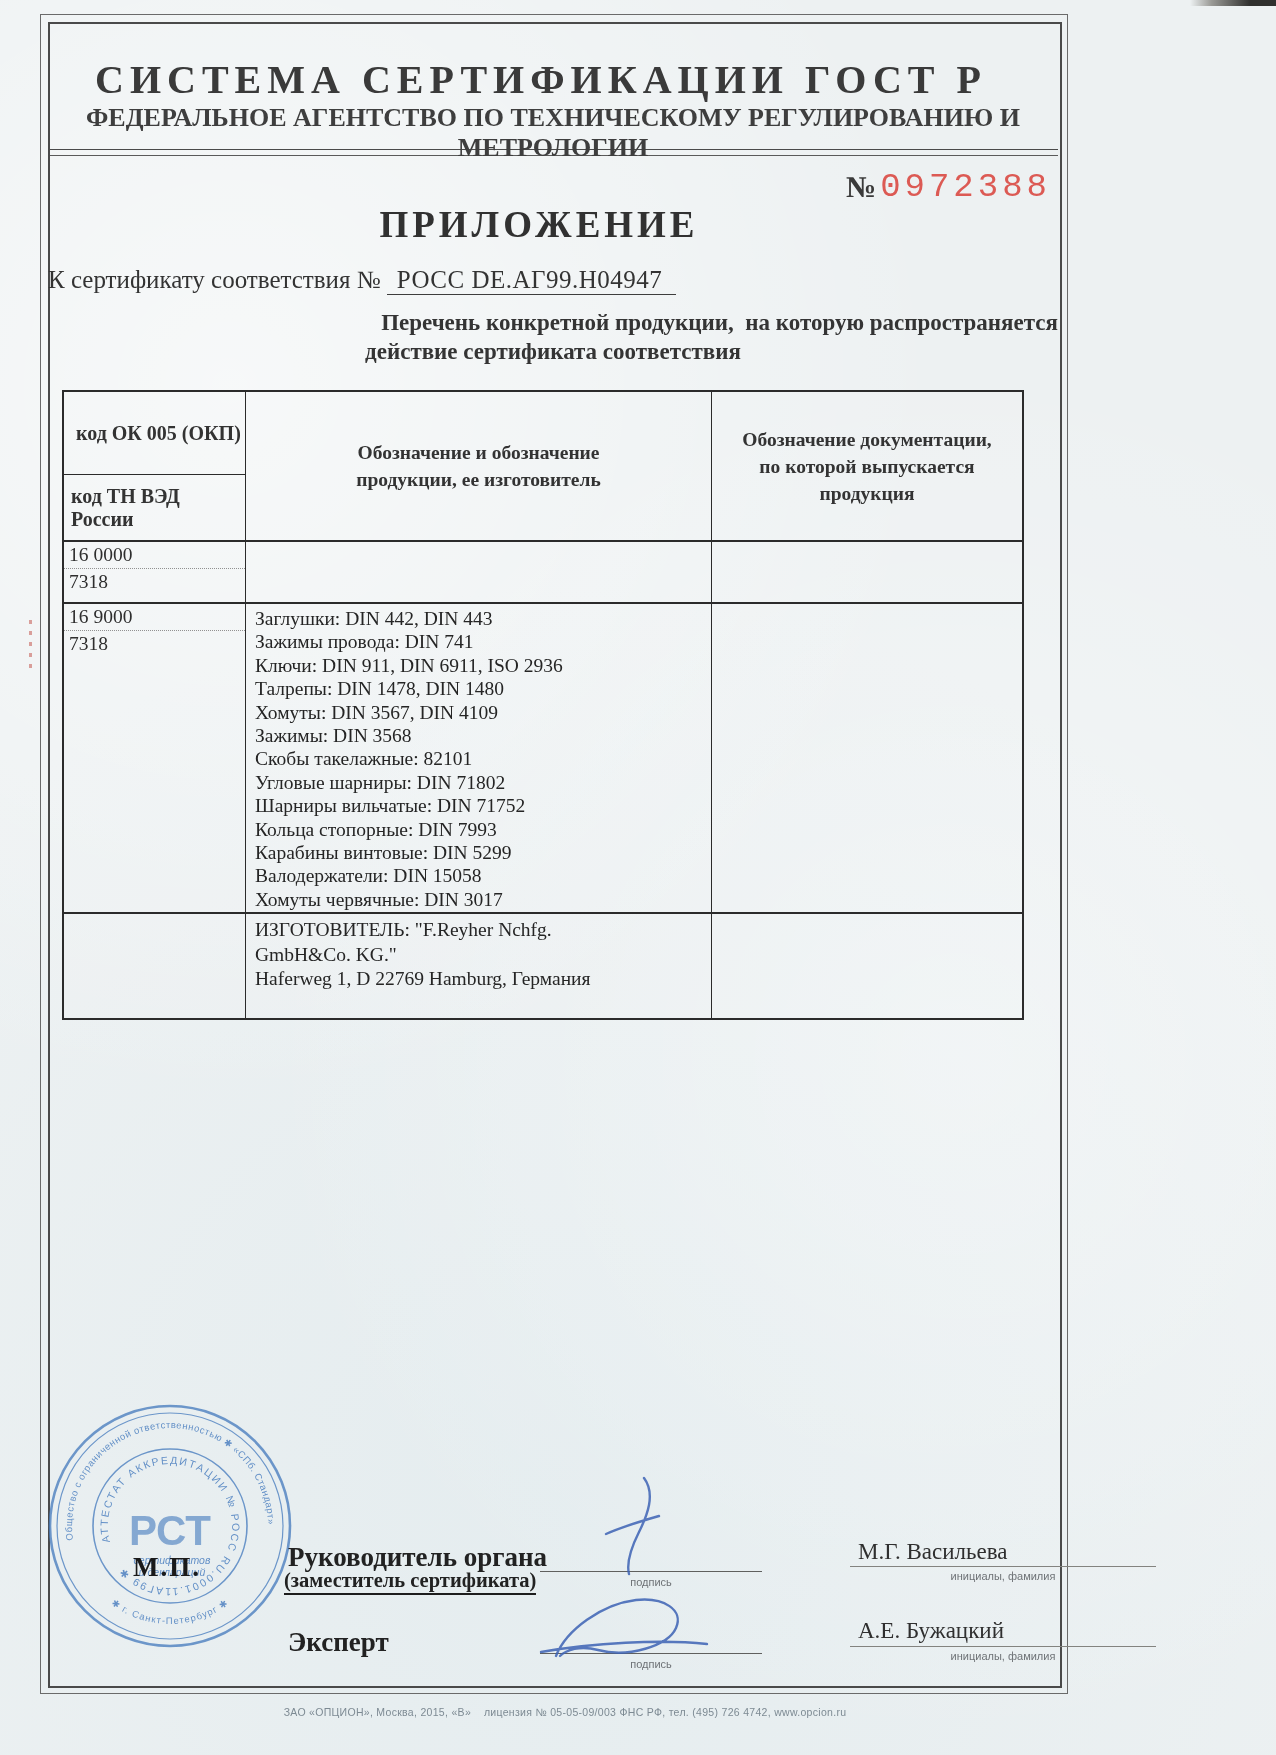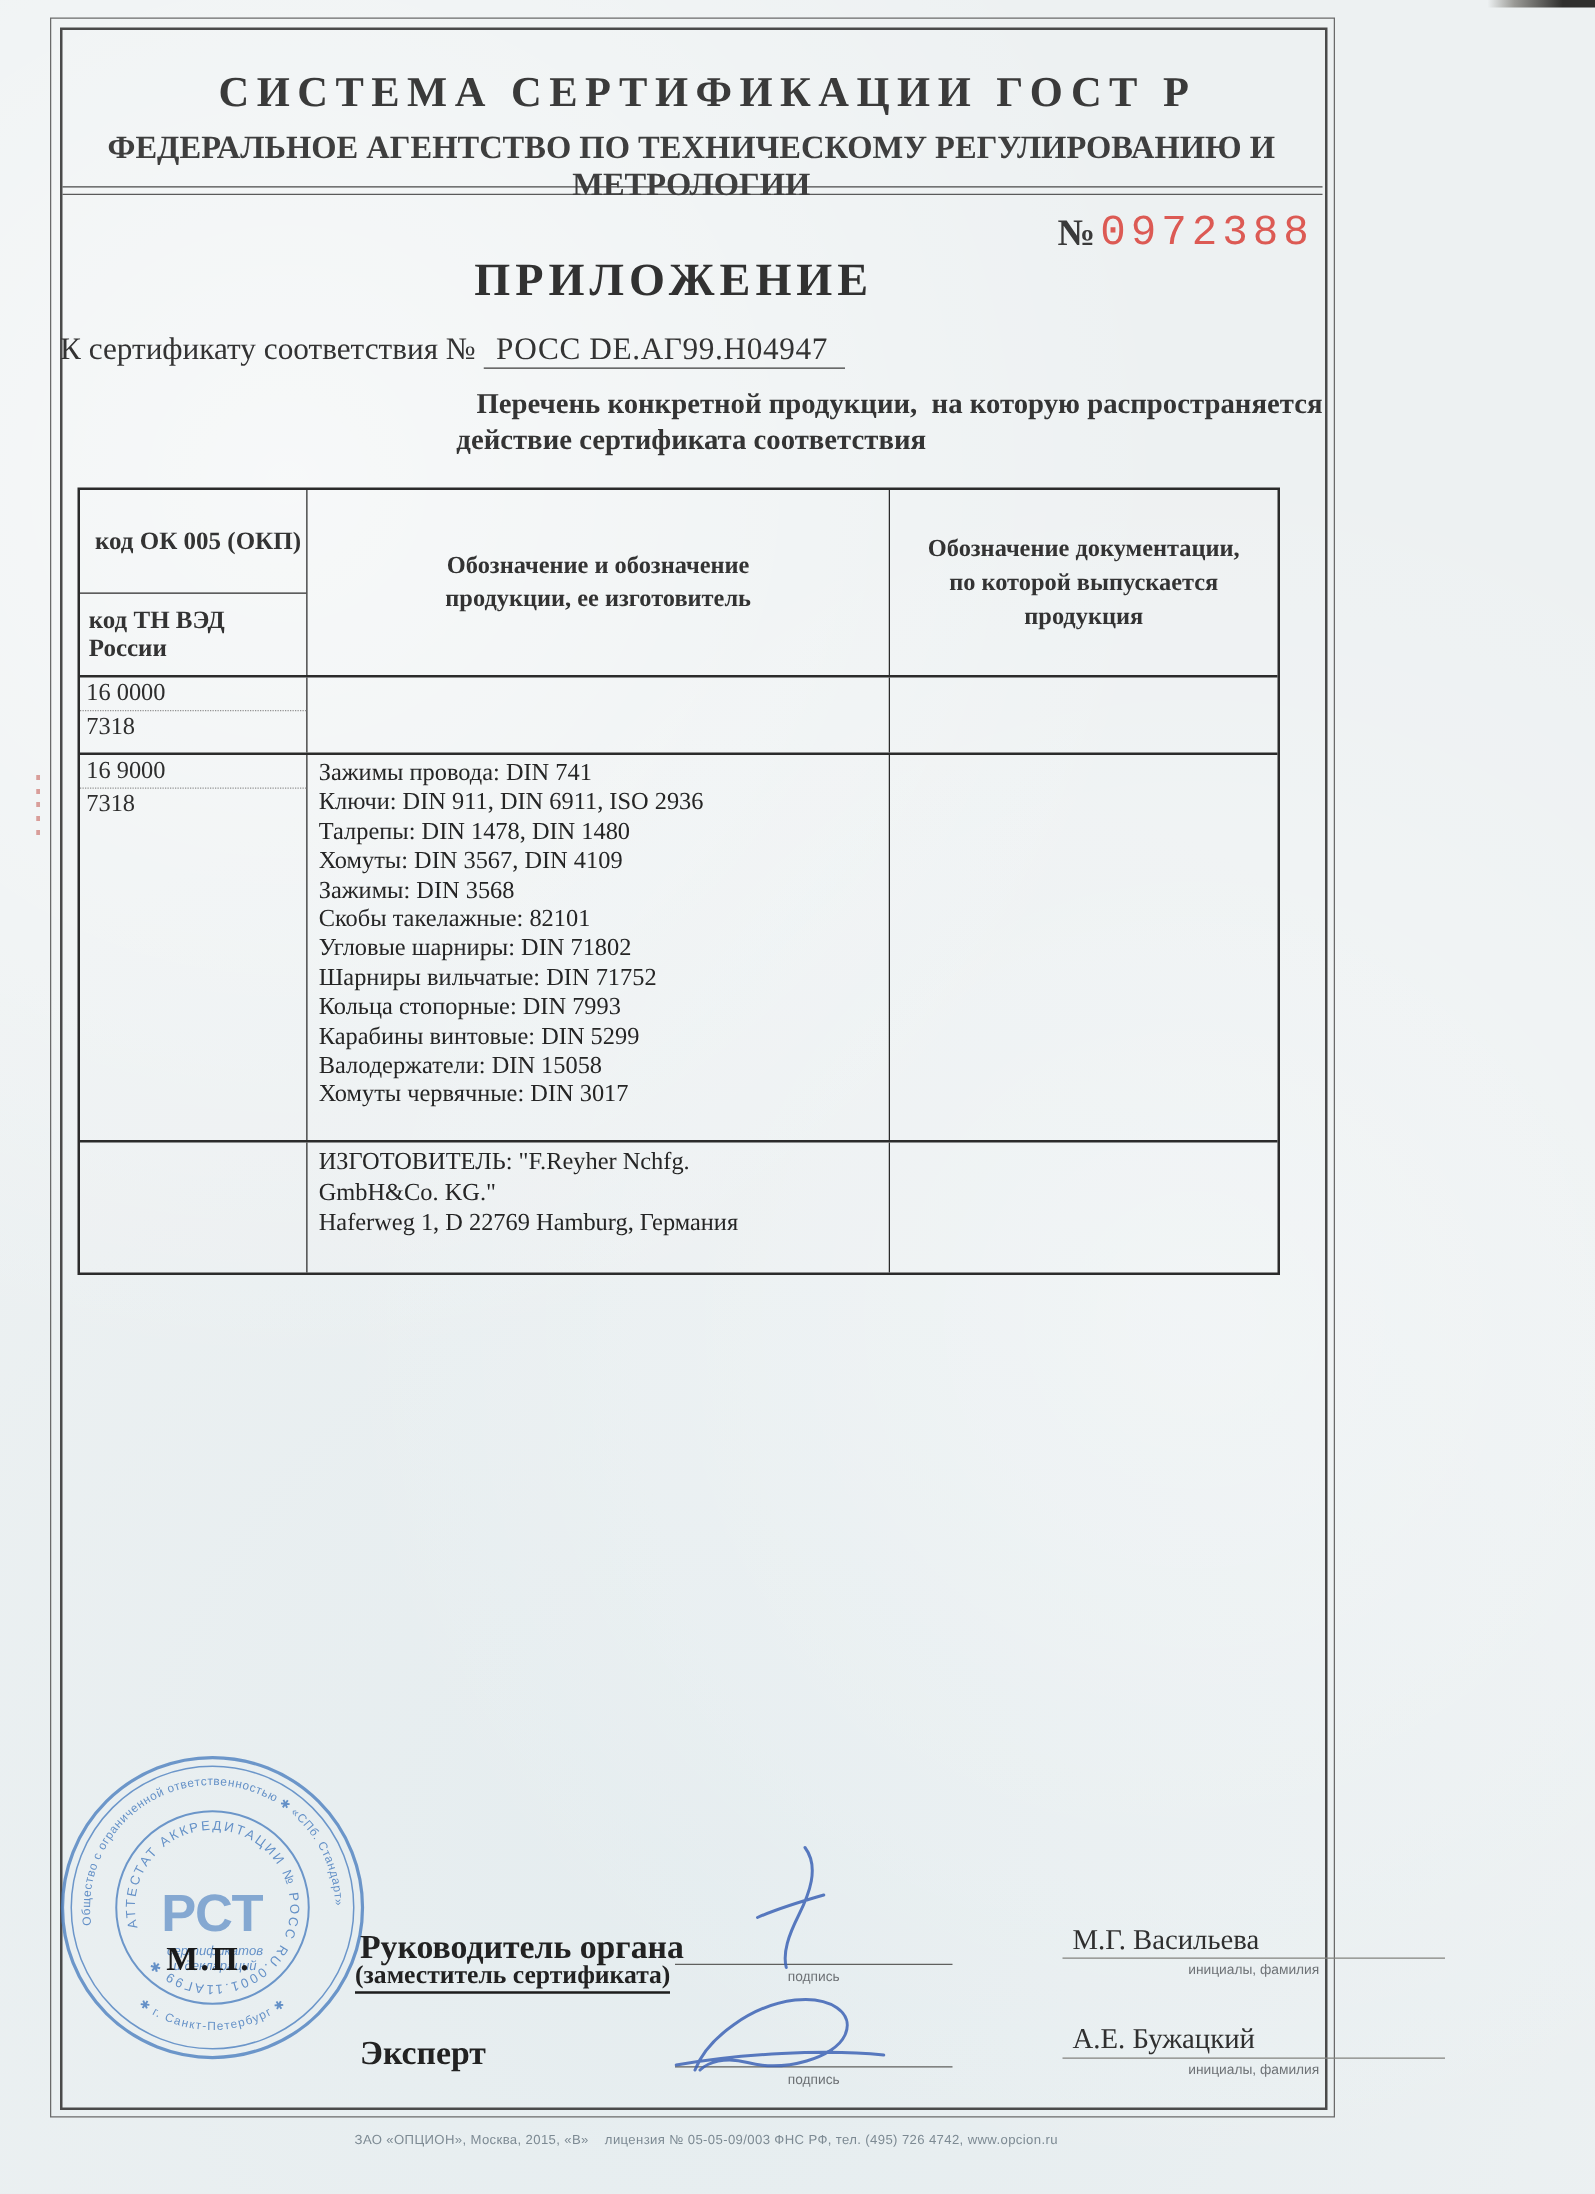--- a/index.html
+++ b/index.html
@@ -10,21 +10,21 @@
                          radial-gradient(circle at 75% 60%, rgba(255,255,255,.35), rgba(255,255,255,0) 50%),
                          radial-gradient(circle at 45% 85%, rgba(220,232,236,.5), rgba(255,255,255,0) 55%);
         font-family:"Liberation Serif", serif;color:#2e2e2e;}
   .abs{position:absolute;}
   
   .frame-outer{left:40px;top:14px;width:1026px;height:1678px;border:1.4px solid #6a6a6a;}
   .frame-inner{left:48px;top:22px;width:1010px;height:1662px;border:2px solid #4a4a4a;}
   .header-rule-1{left:50px;top:149px;width:1008px;border-top:1.6px solid #4a4a4a;}
   .header-rule-2{left:50px;top:155px;width:1008px;border-top:1.2px solid #5a5a5a;}
   
-  .sys-title{left:61px;top:56px;width:1010px;text-align:center;font-size:34px;font-weight:bold;
+  .sys-title{left:36px;top:56px;width:1010px;text-align:center;font-size:40px;font-weight:bold;
              letter-spacing:6px;color:#3a3a3a;}
   .agency-title{left:48px;top:103px;width:1010px;text-align:center;font-size:26px;font-weight:bold;
              letter-spacing:0px;color:#3e3e3e;}
   .num-row{left:846px;top:170px;white-space:nowrap;}
   .num-label{font-size:30px;color:#3a3a3a;font-weight:bold;vertical-align:top;}
   .num-value{font-family:"Liberation Mono", monospace;font-size:34px;color:#dc5a54;letter-spacing:4px;
              vertical-align:top;position:relative;top:-2px;}
   .main-title{left:34px;top:203px;width:1010px;text-align:center;font-size:37px;font-weight:bold;
              letter-spacing:4px;color:#313131;}
   .cert-row{left:48px;top:266px;width:1010px;text-align:left;font-size:25px;color:#333;}
@@ -148,20 +148,21 @@
     </div>
 
     <div class="trow r2">
       <div class="c1 codecell">
         <div class="code-top">16 9000</div>
         <div class="code-dots"></div>
         <div class="code-bot">7318</div>
       </div>
       <div class="c2">
         <div class="prodlist">
+            <div>Заглушки: DIN 442, DIN 443</div>
             <div>Зажимы провода: DIN 741</div>
             <div>Ключи: DIN 911, DIN 6911, ISO 2936</div>
             <div>Талрепы: DIN 1478, DIN 1480</div>
             <div>Хомуты: DIN 3567, DIN 4109</div>
             <div>Зажимы: DIN 3568</div>
             <div>Скобы такелажные: 82101</div>
             <div>Угловые шарниры: DIN 71802</div>
             <div>Шарниры вильчатые: DIN 71752</div>
             <div>Кольца стопорные: DIN 7993</div>
             <div>Карабины винтовые: DIN 5299</div>

